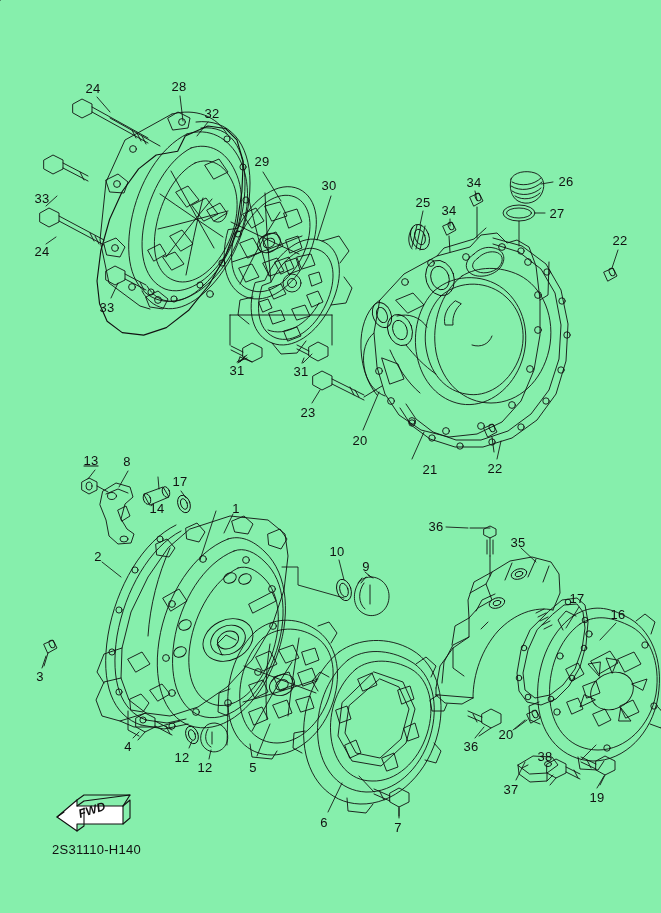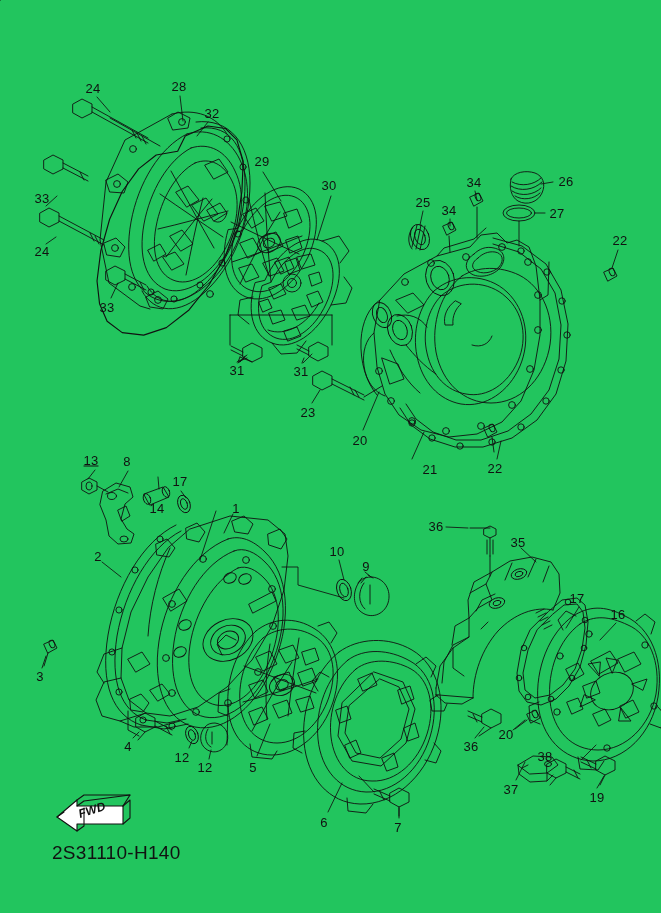--- a/index.html
+++ b/index.html
@@ -8,21 +8,21 @@
     padding: 0;
     background: #ffffff;
   }
   body {
     font-family: "Liberation Sans", sans-serif;
   }
   #sheet {
     position: relative;
     width: 661px;
     height: 913px;
-    background: #22c55e;
+    background: #86efac;
     overflow: hidden;
   }
   #sheet svg {
     position: absolute;
     left: 0;
     top: 0;
   }
   .lbl {
     position: absolute;
     font-family: "Liberation Sans", sans-serif;
@@ -31,21 +31,21 @@
     line-height: 1;
     white-space: nowrap;
     transform: translate(-50%, -50%);
     letter-spacing: 0.2px;
   }
   #diagcode {
     position: absolute;
     left: 52px;
     top: 842px;
     font-family: "Liberation Sans", sans-serif;
-    font-size: 19px;
+    font-size: 13px;
     color: #111111;
     letter-spacing: 0.3px;
     white-space: nowrap;
   }
   #fwd-wrap {
     position: absolute;
     left: 48px;
     top: 794px;
     width: 86px;
     height: 44px;

